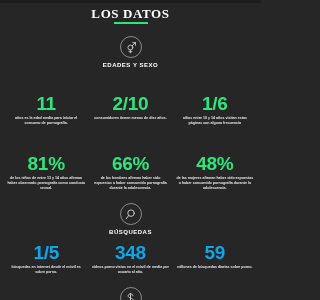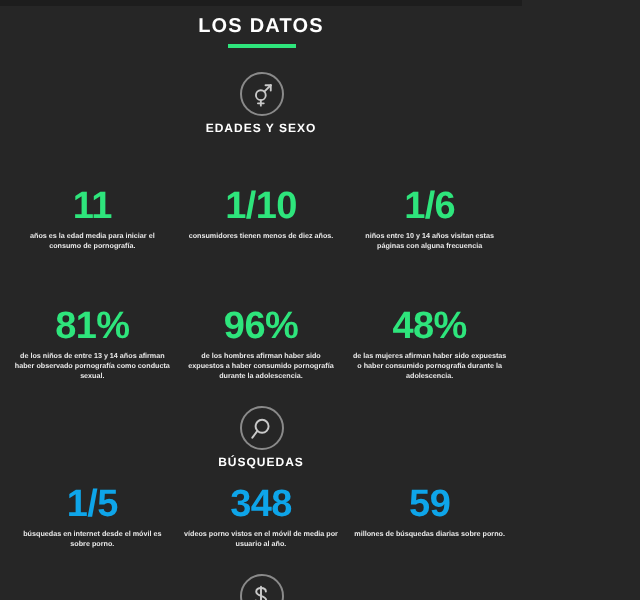--- a/index.html
+++ b/index.html
@@ -27,25 +27,26 @@
     padding: 0 4px;
     box-sizing: border-box;
     width: 261px;
   }
   
   .title-wrap {
     text-align: center;
     padding-top: 8px;
   }
   .main-title {
-    font-size: 10px;
+    font-size: 13px;
     font-weight: bold;
     letter-spacing: 0.6px;
     color: #ffffff;
     line-height: 11px;
+    font-family: Liberation Serif, serif;
   }
   .title-rule {
     width: 34px;
     height: 2px;
     background: #2ee57c;
     margin: 3px auto 0 auto;
   }
   
   .section-head {
     text-align: center;
@@ -127,36 +128,36 @@
     </div>
     <div class="section-label">EDADES Y SEXO</div>
   </div>
 
   <div class="stat-row green">
     <div class="stat-cell">
       <div class="stat-value">11</div>
       <div class="stat-desc">años es la edad media para iniciar el consumo de pornografía.</div>
     </div>
     <div class="stat-cell">
-      <div class="stat-value">1/10</div>
+      <div class="stat-value">2/10</div>
       <div class="stat-desc">consumidores tienen menos de diez años.</div>
     </div>
     <div class="stat-cell">
       <div class="stat-value">1/6</div>
       <div class="stat-desc">niños entre 10 y 14 años visitan estas páginas con alguna frecuencia</div>
     </div>
   </div>
 
   <div class="stat-row green row-gap">
     <div class="stat-cell">
       <div class="stat-value">81%</div>
       <div class="stat-desc">de los niños de entre 13 y 14 años afirman haber observado pornografía como conducta sexual.</div>
     </div>
     <div class="stat-cell">
-      <div class="stat-value">96%</div>
+      <div class="stat-value">66%</div>
       <div class="stat-desc">de los hombres afirman haber sido expuestos a haber consumido pornografía durante la adolescencia.</div>
     </div>
     <div class="stat-cell">
       <div class="stat-value">48%</div>
       <div class="stat-desc">de las mujeres afirman haber sido expuestas o haber consumido pornografía durante la adolescencia.</div>
     </div>
   </div>
 
   <div class="section-head">
     <div class="circle-icon">

